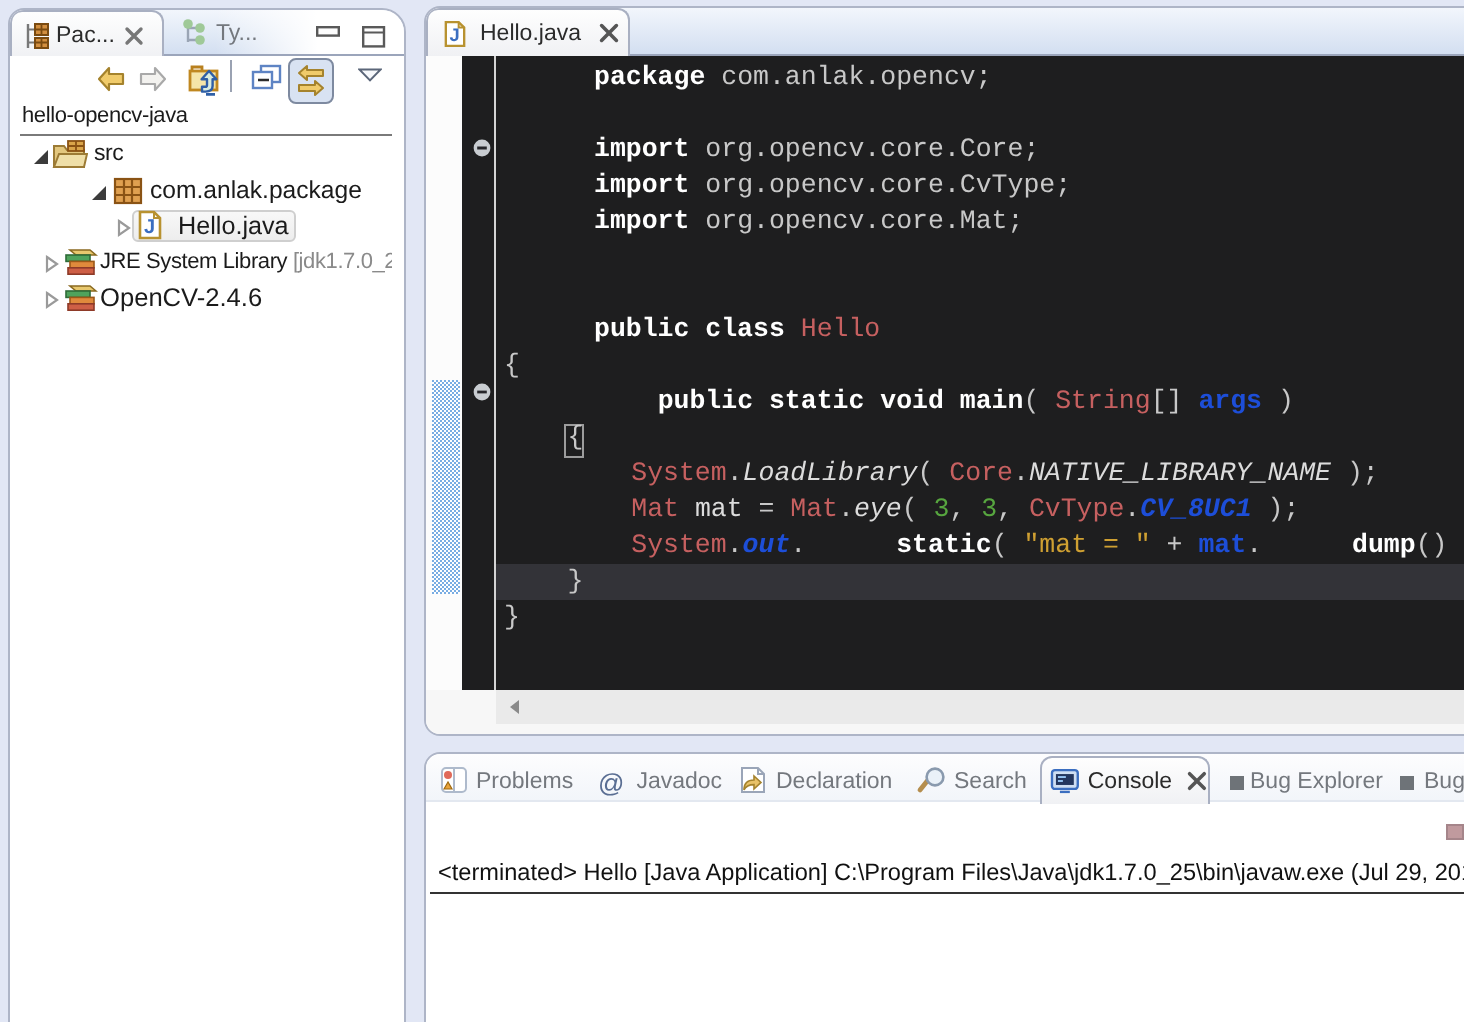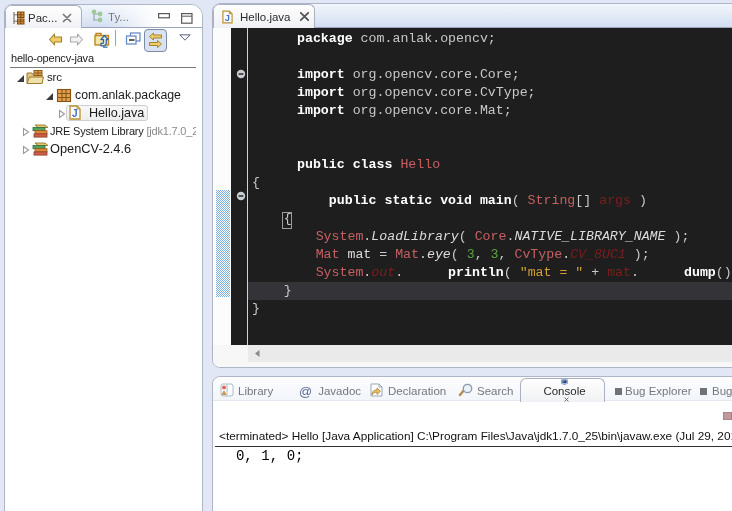--- a/index.html
+++ b/index.html
@@ -24,21 +24,21 @@
 .graytab { position:absolute; display:flex; align-items:center; color:#74787E; font-size:11.5px; white-space:nowrap; }
 
 
 .trow { position:absolute; height:18px; line-height:18px; font-size:11px; letter-spacing:-0.2px; color:#1b1b1b; white-space:nowrap; }
 
 
 .code { font-family:"Liberation Mono", monospace; font-size:13.25px; color:#C8C8C8; }
 .code > div { height:18px; line-height:18px; white-space:pre; }
 .code b { color:#FFFFFF; font-weight:bold;margin-left:45px; }
 .red { color:#C66060;text-align:right; }
-.blu { color:#7f1d1d; }
+.blu { color:#1d4ed8;font-weight:bold; }
 .grn { color:#57A63F; }
 .str { color:#CFA032; }
 .ital { font-style:italic; color:#DCDCDC; }
 .wht { color:#DCDCDC; }
 
 
 .cons { font-family:"Liberation Mono", monospace; font-size:14.1px; color:#000; }
 .cons > div { height:21px; line-height:21px; white-space:pre; }
 </style>
 </head>
@@ -226,59 +226,59 @@
 <div style="padding-left:4px;"><b>import</b> org.opencv.core.CvType;</div>
 <div style="padding-left:4px;"><b>import</b> org.opencv.core.Mat;</div>
 <div style="padding-left:4px;"> </div>
 <div style="padding-left:4px;"> </div>
 <div style="padding-left:4px;"><b>public class </b><span class="red">Hello</span></div>
 <div style="padding-left:4px;">{</div>
 <div style="padding-left:4px;">    <b>public static void main</b>( <span class="red">String</span>[] <span class="blu">args</span> )</div>
 <div style="padding-left:4px;">    {</div>
 <div style="padding-left:4px;">        <span class="red">System</span>.<span class="ital">LoadLibrary</span>( <span class="red">Core</span>.<span class="ital">NATIVE_LIBRARY_NAME</span> );</div>
 <div style="padding-left:4px;">        <span class="red">Mat</span> <span class="wht">mat</span> = <span class="red">Mat</span>.<span class="ital">eye</span>( <span class="grn">3</span>, <span class="grn">3</span>, <span class="red">CvType</span>.<span class="blu" style="font-style:italic;">CV_8UC1</span> );</div>
-<div style="padding-left:4px;">        <span class="red">System</span>.<span class="blu" style="font-style:italic;">out</span>.<b>println</b>( <span class="str">"mat = "</span> + <span class="blu">mat</span>.<b>dump</b>() );</div>
+<div style="padding-left:4px;">        <span class="red">System</span>.<span class="blu" style="font-style:italic;">out</span>.<b>static</b>( <span class="str">"mat = "</span> + <span class="blu">mat</span>.<b>dump</b>() );</div>
 <div style="padding-left:4px;">    }</div>
 <div style="padding-left:4px;">}</div>
       </div>
 
       <div class="abs" style="left:35px; top:317px; width:505px; height:17px; background:#EAEAEA;"></div>
       <svg class="abs" style="left:40px; top:321px;" width="9" height="9" viewBox="0 0 9 9">
         <path d="M6.5 1 L2 4.5 L6.5 8 Z" fill="#8a8a8a"></path>
       </svg>
     </div>
   </div>
 
   <div id="botPanel" class="panel">
     <div class="tabstrip"></div>
 
     <svg class="abs" style="left:7px; top:6px;" width="15" height="14" viewBox="0 0 15 14">
       <rect x="1" y="1" width="12" height="12" rx="2" fill="#fff" stroke="#AEBACC" stroke-width="1"></rect>
       <line x1="7" y1="1" x2="7" y2="13" stroke="#AEBACC" stroke-width="1"></line>
       <circle cx="4" cy="4.5" r="2" fill="#E06A5A"></circle>
       <path d="M2 11.5 L4 8 L6 11.5 Z" fill="#E8A33D" stroke="#A06A10" stroke-width="0.6"></path>
     </svg>
-    <div class="graytab" style="left:25px; top:6px; height:16px;">Library</div>
+    <div class="graytab" style="left:25px; top:6px; height:16px;">Problems</div>
 
     <div class="graytab" style="left:86px; top:6px; height:16px;"><span style="color:#5A6E93; font-size:13px; margin-right:6px;">@</span> Javadoc</div>
 
     <svg class="abs" style="left:156px; top:6px;" width="15" height="14" viewBox="0 0 15 14">
       <path d="M2 1 L10 1 L13 4 L13 13 L2 13 Z" fill="#fff" stroke="#9aa5b8" stroke-width="1"></path>
       <path d="M10 1 L10 4 L13 4" fill="none" stroke="#9aa5b8" stroke-width="1"></path>
       <path d="M3 12 C3 8.5 4.5 7 8 7 L8 5 L11.5 8.2 L8 11.5 L8 9.3 C5.5 9.3 4 9.8 3 12 Z" fill="#E9C268" stroke="#A5832D" stroke-width="0.8"></path>
     </svg>
     <div class="graytab" style="left:175px; top:6px; height:16px;text-align:right;">Declaration</div>
 
     <svg class="abs" style="left:245px; top:6px;" width="16" height="14" viewBox="0 0 16 14">
       <path d="M2 12 L6 7" stroke="#B58E4E" stroke-width="2.4" stroke-linecap="round"></path>
       <circle cx="9.5" cy="5.5" r="4.2" fill="#EAF1F8" stroke="#8a9aae" stroke-width="1.3"></circle>
     </svg>
     <div class="graytab" style="left:264px; top:6px; height:16px;">Search</div>
 
-    <div class="seltab" style="left:307px; top:1px; width:85px; height:24px;flex-direction:column;">
+    <div class="seltab" style="left:307px; top:1px; width:85px; height:24px;">
       <svg style="margin-left:4px;" width="15" height="13" viewBox="0 0 15 13">
         <rect x="1" y="1" width="13" height="9.5" rx="1.5" fill="#CEDEF2" stroke="#3B6EC0" stroke-width="1.2"></rect>
         <rect x="3" y="3" width="9" height="5.5" fill="#23365E"></rect>
         <line x1="4" y1="4.5" x2="8" y2="4.5" stroke="#9FD0FF" stroke-width="0.9"></line>
         <line x1="4" y1="6.5" x2="6.5" y2="6.5" stroke="#9FD0FF" stroke-width="0.9"></line>
         <line x1="5" y1="12" x2="10" y2="12" stroke="#3B6EC0" stroke-width="1.2"></line>
       </svg>
       <span class="tabtxt" style="margin-left:4px;">Console</span>
       <svg style="margin-left:7px;" width="11" height="11" viewBox="0 0 11 11">
         <path d="M1.8 1.8 L9.2 9.2 M9.2 1.8 L1.8 9.2" stroke="#555" stroke-width="1.8" stroke-linecap="round"></path>
@@ -290,17 +290,16 @@
 
     <div class="abs" style="left:487px; top:11px; width:7px; height:7px; background:#6E7378;"></div>
     <div class="graytab" style="left:499px; top:6px; height:16px;">Bug Explorer</div>
 
     <div class="abs" style="left:510px; top:35px; width:9px; height:8px; background:#C09A9E; border:1px solid #A5858A;"></div>
 
     <div class="abs" style="left:6px; top:52px; width:534px; height:15px; font-size:11.8px; color:#111; white-space:nowrap; overflow:hidden;">&lt;terminated&gt; Hello [Java Application] C:\Program Files\Java\jdk1.7.0_25\bin\javaw.exe (Jul 29, 2013 1:24:31 AM)</div>
     <div class="abs" style="left:2px; top:69px; width:538px; height:1px; background:#333;"></div>
 
     <div class="abs cons" style="left:6px; top:69px;">
-<div>  0, 1, 0;</div>
     </div>
   </div>
 
 </div>
 
 </body></html>

